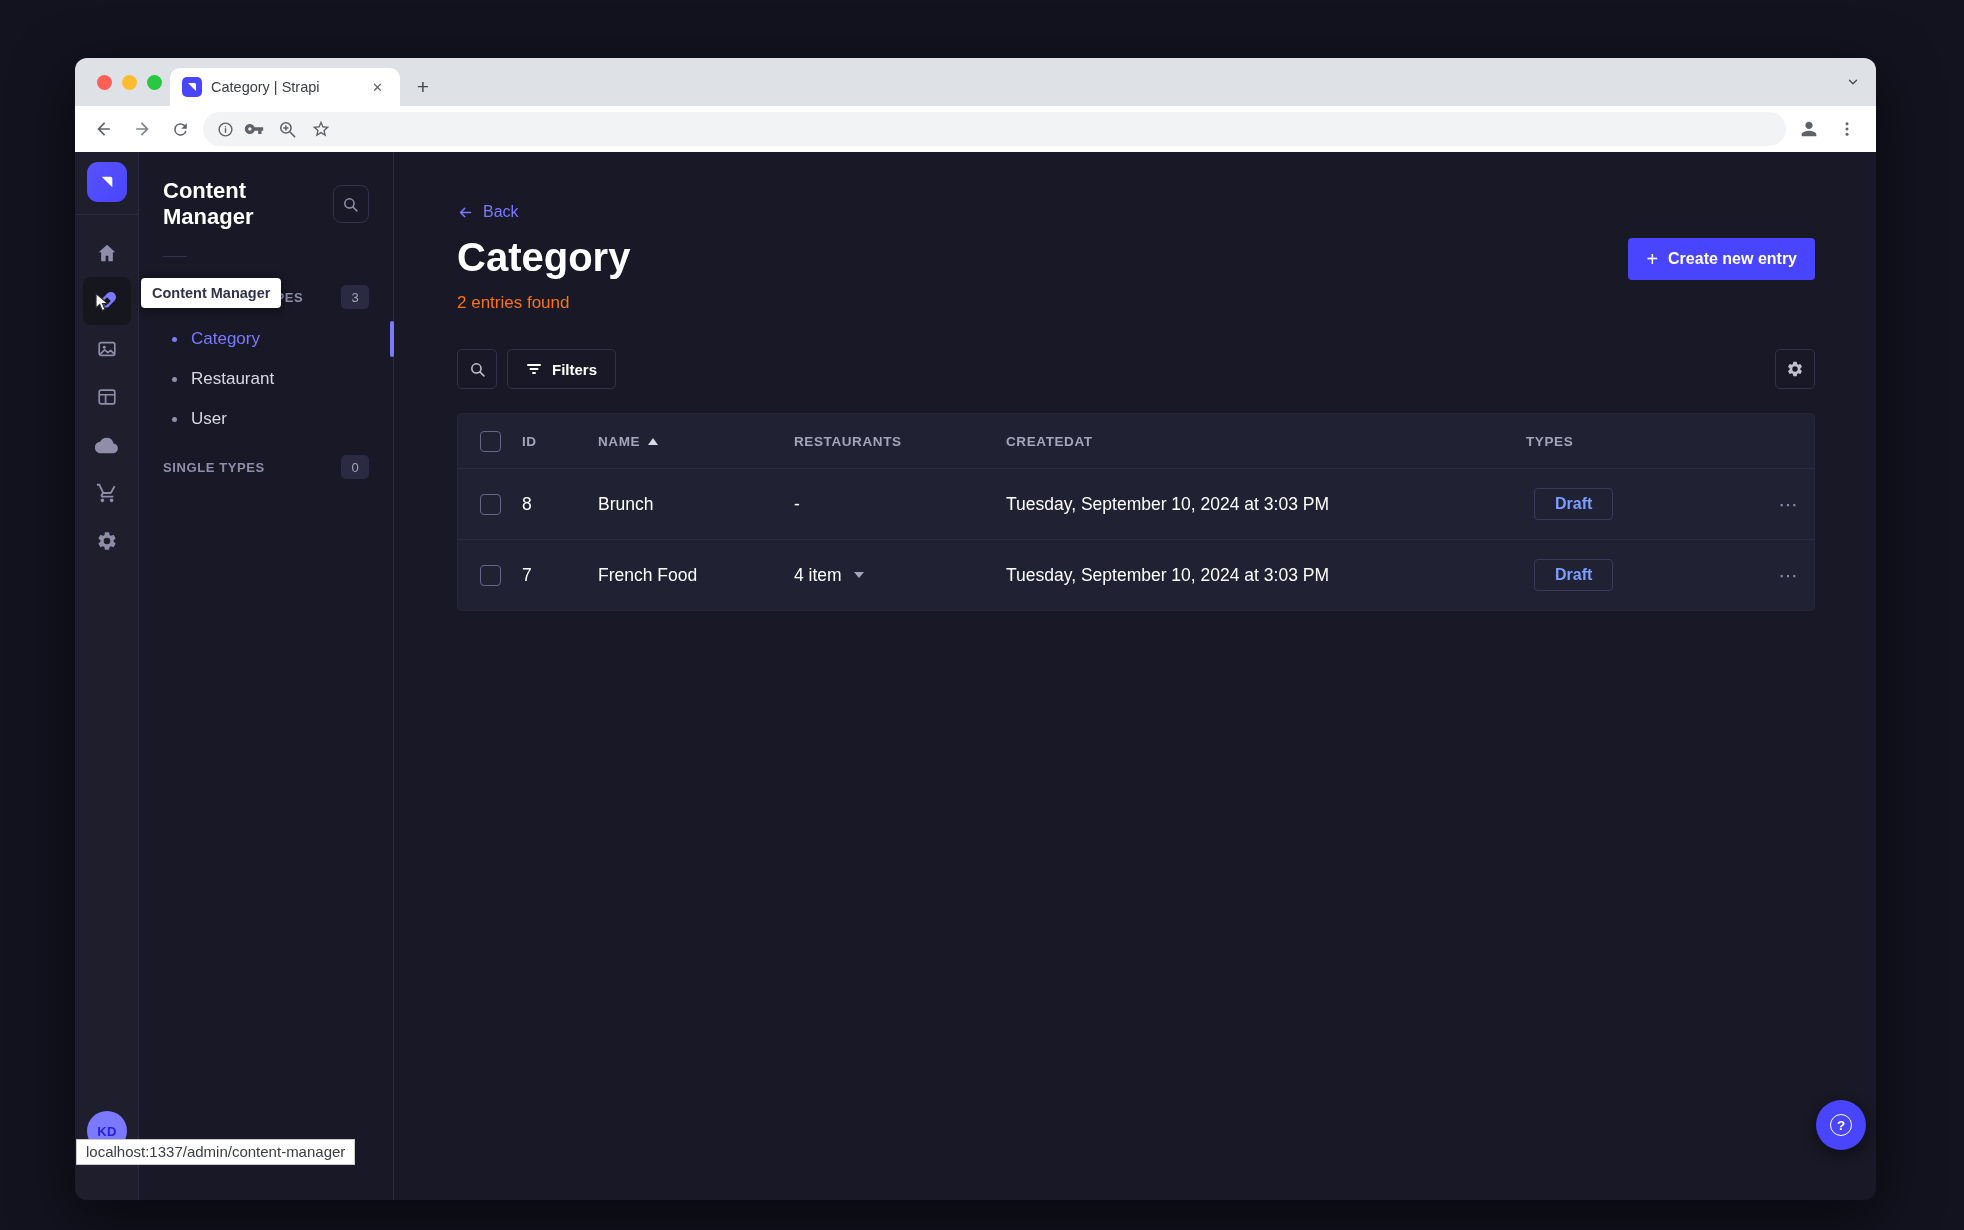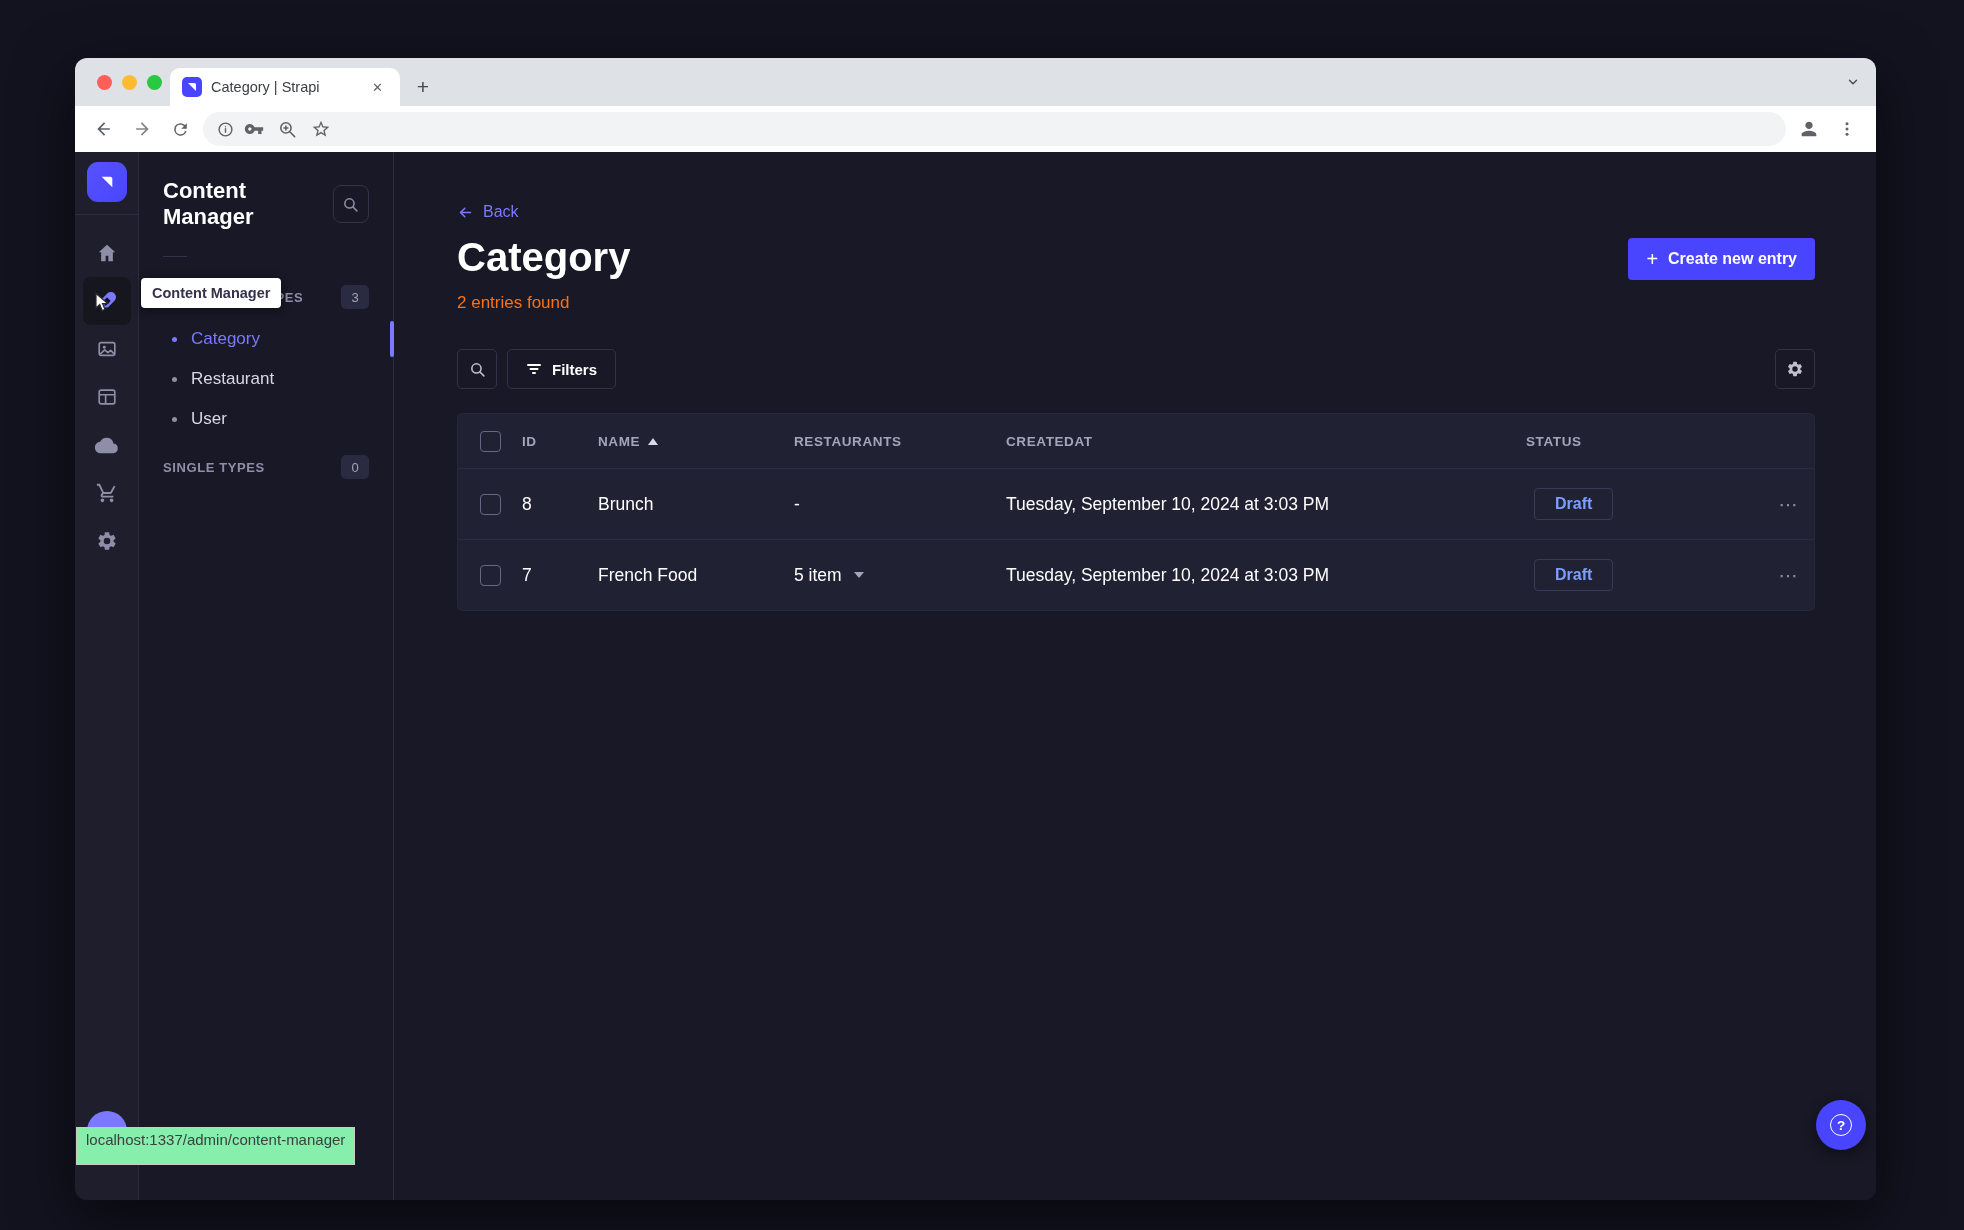--- a/index.html
+++ b/index.html
@@ -89,21 +89,21 @@
   .cell { display:flex; align-items:center; gap:8px; }
   .cb-wrap { display:flex; justify-content:center; }
   .checkbox { width:21px; height:21px; border:1px solid #666687; border-radius:4px; background:transparent; cursor:pointer; }
   .tri-up { width:0; height:0; border-left:5.5px solid transparent; border-right:5.5px solid transparent; border-bottom:7px solid #d9d9e3; }
   .tri-down { width:0; height:0; border-left:5px solid transparent; border-right:5px solid transparent; border-top:6px solid #a5a5ba; margin-left:4px; }
   .status-badge { display:inline-flex; align-items:center; border:1px solid #39395c; border-radius:4px; padding:6px 20px; color:#7b9eff; font-size:16px; font-weight:bold;margin-left:8px; }
   .row-actions { color:#8e8ea9; font-size:19px; letter-spacing:2px; display:flex; justify-content:center; cursor:pointer; }
   
   .help-fab { position:absolute; right:10px; bottom:50px; width:50px; height:50px; border-radius:50%; background:#4945ff; border:none; color:#fff; display:flex; align-items:center; justify-content:center; cursor:pointer; box-shadow:0 4px 14px rgba(0,0,0,.4); }
   .help-glyph { width:22px; height:22px; border:1.6px solid #ffffff; border-radius:50%; display:flex; align-items:center; justify-content:center; font-size:13.5px; font-weight:bold; color:#fff; }
-  .status-tip { position:absolute; left:1px; bottom:35px; background:#86efac; border:1px solid #c9c9c9; color:#3c4043; font-size:15px; padding:3px 9px 16px 9px; z-index:40; white-space:nowrap; }
+  .status-tip { position:absolute; left:1px; bottom:35px; background:#ffffff; border:1px solid #c9c9c9; color:#3c4043; font-size:15px; padding:3px 9px 4px 9px; z-index:40; white-space:nowrap; }
   svg { display:block; }
 </style>
 </head>
 <body>
 
 <div class="window">
 
   <div class="tabstrip">
     <div class="traffic">
       <span class="tl red"></span>
@@ -325,21 +325,21 @@
           <div class="cb-wrap">
               <span class="checkbox"></span>
             </div>
           <div class="th">ID</div>
           <div class="th">
             <span>NAME</span>
             <span class="tri-up"></span>
           </div>
           <div class="th">RESTAURANTS</div>
           <div class="th">CREATEDAT</div>
-          <div class="th">STATUS</div>
+          <div class="th">TYPES</div>
           <div></div>
         </div>
 
         <div class="trow tbody-row">
           <div class="cb-wrap">
               <span class="checkbox"></span>
             </div>
           <div class="cell">8</div>
           <div class="cell">Brunch</div>
           <div class="cell">-</div>
@@ -350,21 +350,21 @@
           <div class="row-actions">⋯</div>
         </div>
 
         <div class="trow tbody-row">
           <div class="cb-wrap">
               <span class="checkbox"></span>
             </div>
           <div class="cell">7</div>
           <div class="cell">French Food</div>
           <div class="cell">
-            <span>5 item</span>
+            <span>4 item</span>
             <span class="tri-down"></span>
           </div>
           <div class="cell">Tuesday, September 10, 2024 at 3:03 PM</div>
           <div class="cell">
               <span class="status-badge">Draft</span>
             </div>
           <div class="row-actions">⋯</div>
         </div>
       </div>
     </main>

